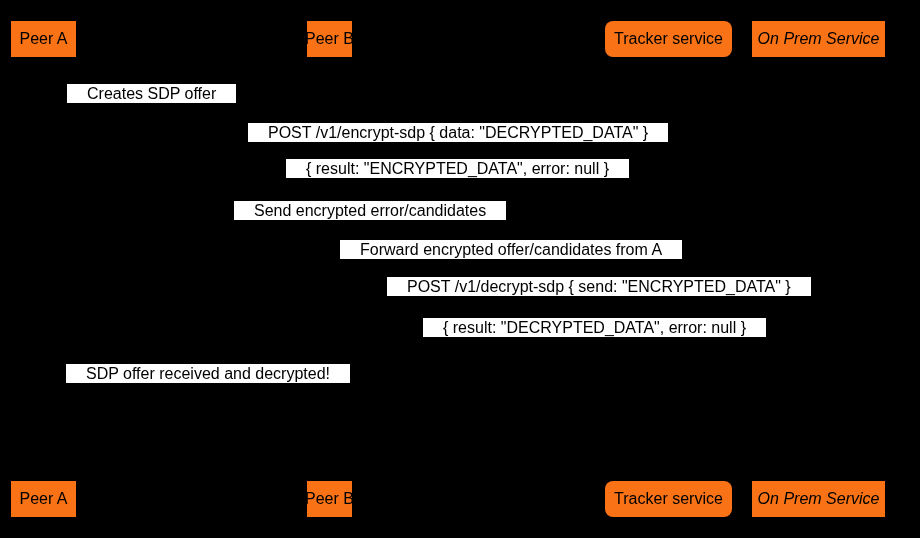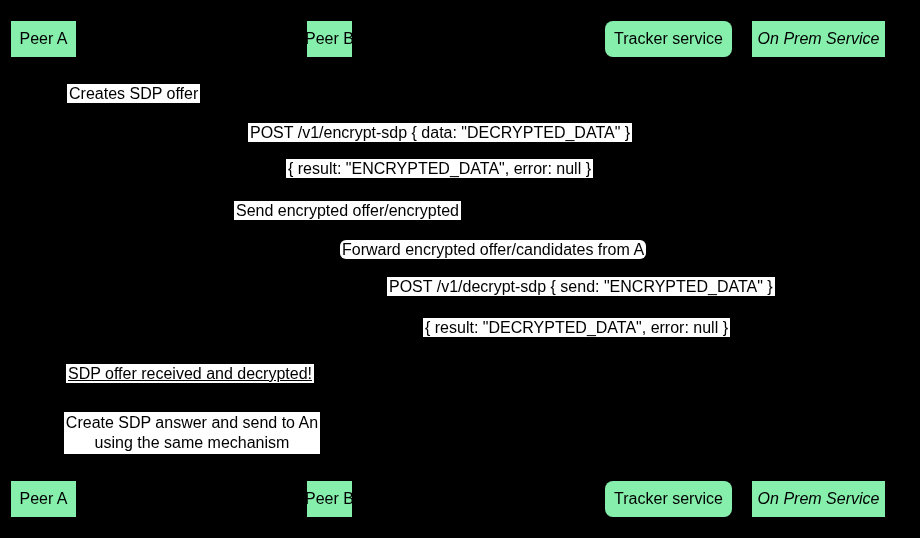--- a/index.html
+++ b/index.html
@@ -11,21 +11,21 @@
     position: relative;
     width: 920px;
     height: 538px;
     background: #000000;
     overflow: hidden;
     font-family: "Liberation Sans", sans-serif;
   }
   .actor {
     position: absolute;
     height: 36px;
-    background: #86efac;
+    background: #f97316;
     color: #000000;
     font-size: 16px;
     display: flex;
     align-items: center;
     justify-content: center;
     white-space: nowrap;
     box-sizing: border-box;
   }
   .actor.pa { left: 11px;  width: 65px; }
   .actor.pb { left: 307px; width: 45px; }
@@ -33,31 +33,31 @@
   .actor.op { left: 752px; width: 133px; font-style: italic; }
   .actor.top    { top: 21px; }
   .actor.bottom { top: 481px; }
 
   .msg {
     position: absolute;
     background: #ffffff;
     color: #000000;
     font-size: 16px;
     line-height: 19px;
-    padding: 0 2px;
+    padding: 0 20px;
     white-space: nowrap;
   }
   .m0 { left: 67px;  top: 84px;  }
   .m1 { left: 248px; top: 123px; }
   .m2 { left: 286px; top: 159px; }
   .m3 { left: 234px; top: 201px; }
-  .m4 { left: 340px; top: 240px; border-radius: 6px; }
+  .m4 { left: 340px; top: 240px; }
   .m5 { left: 387px; top: 277px; }
   .m6 { left: 423px; top: 318px; }
-  .m7 { left: 66px;  top: 364px; text-decoration: underline; }
+  .m7 { left: 66px;  top: 364px; }
 
   .note {
     position: absolute;
     left: 64px;
     top: 412px;
     width: 256px;
     height: 42px;
     background: #ffffff;
     color: #000000;
     font-size: 16px;
@@ -76,29 +76,25 @@
 <div class="canvas">
 
   <div class="actor top pa">Peer A</div>
   <div class="actor top pb">Peer B</div>
   <div class="actor top ts">Tracker service</div>
   <div class="actor top op">On Prem Service</div>
 
   <div class="msg m0">Creates SDP offer</div>
   <div class="msg m1">POST /v1/encrypt-sdp { data: "DECRYPTED_DATA" }</div>
   <div class="msg m2">{ result: "ENCRYPTED_DATA", error: null }</div>
-  <div class="msg m3">Send encrypted offer/encrypted</div>
+  <div class="msg m3">Send encrypted error/candidates</div>
   <div class="msg m4">Forward encrypted offer/candidates from A</div>
   <div class="msg m5">POST /v1/decrypt-sdp { send: "ENCRYPTED_DATA" }</div>
   <div class="msg m6">{ result: "DECRYPTED_DATA", error: null }</div>
   <div class="msg m7">SDP offer received and decrypted!</div>
 
-  <div class="note">
-    <span>Create SDP answer and send to An</span>
-    <span>using the same mechanism</span>
-  </div>
 
   <div class="actor bottom pa">Peer A</div>
   <div class="actor bottom pb">Peer B</div>
   <div class="actor bottom ts">Tracker service</div>
   <div class="actor bottom op">On Prem Service</div>
 
 </div>
 
 </body></html>

